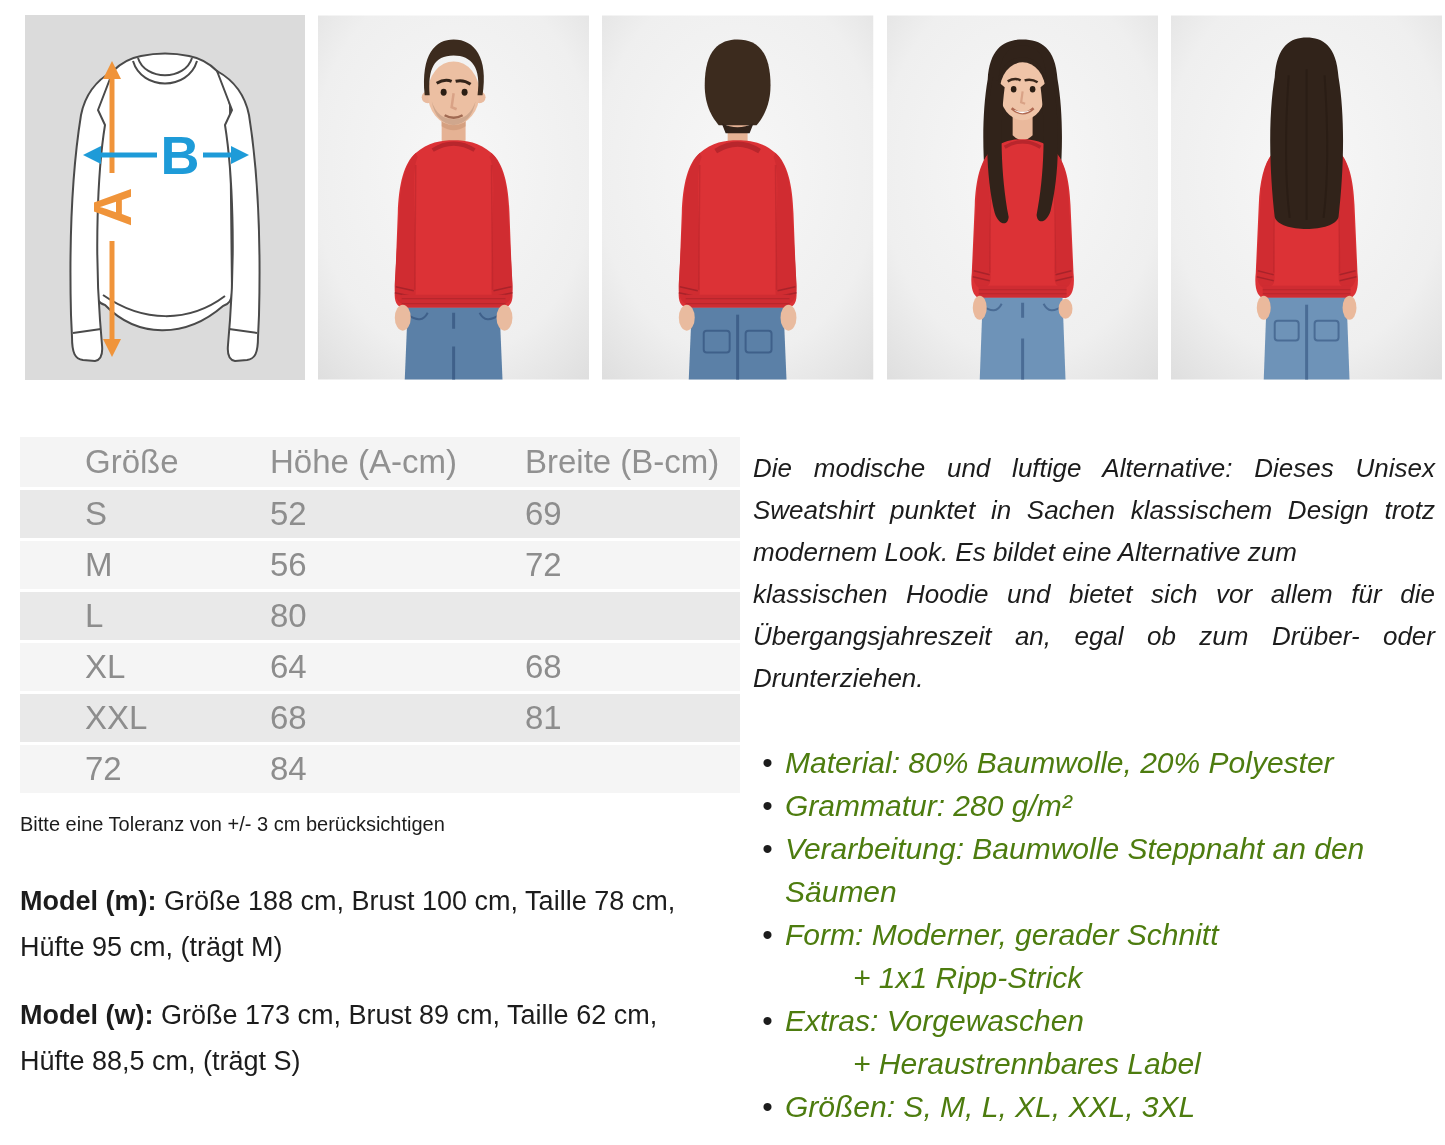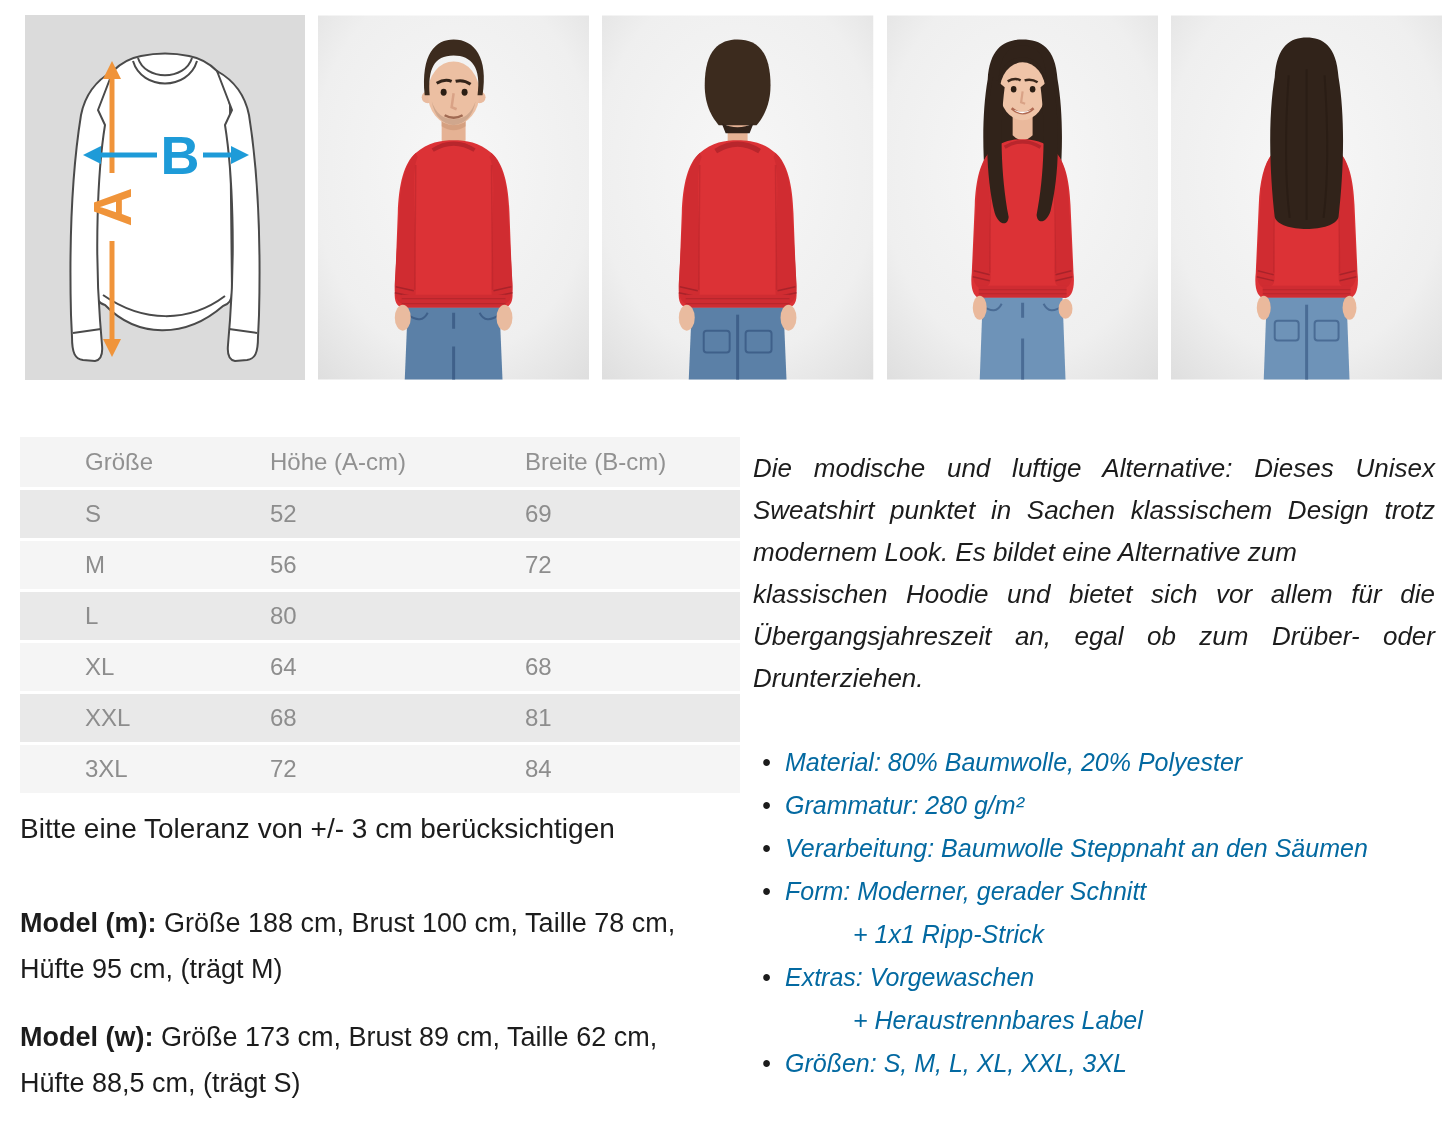--- a/index.html
+++ b/index.html
@@ -11,37 +11,37 @@
   
   .gallery{display:flex;gap:13px;margin:15px 3px 0 25px;height:365px;}
   .panel{flex:1 1 0;min-width:0;}
   .panel-diagram{flex:0 0 280px;}
   .panel svg{display:block;width:100%;height:100%;}
 
   
   .content{display:grid;grid-template-columns:720px 687px;column-gap:13px;margin:57px 0 0 20px;}
 
   
-  .size-table{font-size:24px;color:#8d8d8d;}
+  .size-table{font-size:33px;color:#8d8d8d;}
   .t-row{display:grid;grid-template-columns:185px 255px 1fr;padding-left:65px;height:48px;line-height:48px;margin-bottom:3px;}
   .t-head{background:#f4f4f4;height:50px;line-height:50px;color:#919191;}
   .shade-a{background:#e9e9e9;}
   .shade-b{background:#f5f5f5;}
 
-  .tolerance{font-size:28px;color:#1c1c1c;margin-top:20px;}
+  .tolerance{font-size:20px;color:#1c1c1c;margin-top:20px;}
 
   .model-block{font-size:27px;line-height:46px;color:#1c1c1c;width:705px;}
-  .model-m{margin-top:55px;}
+  .model-m{margin-top:42px;}
   .model-w{margin-top:22px;}
   .model-label{font-weight:bold;}
 
   
   .right-col{padding-top:10px;padding-right:5px;font-style:italic;}
   .desc-par{font-size:26px;line-height:42px;color:#1c1c1c;text-align:justify;margin:0;}
-  .bullets{margin-top:42px;font-size:25px;line-height:43px;color:#0369a1;}
+  .bullets{margin-top:42px;font-size:30px;line-height:43px;color:#4d7c0f;}
   .bullet{position:relative;padding-left:32px;}
   .bullet::before{content:"\2022";position:absolute;left:9px;top:0;color:#1c1c1c;}
   .bullet-sub{padding-left:100px;}
 </style>
 </head>
 <body>
 
 <div class="gallery">
 
   <div class="panel panel-diagram">
@@ -276,21 +276,20 @@
         <span>XL</span>
         <span>64</span>
         <span>68</span>
       </div>
       <div class="t-row shade-a">
         <span>XXL</span>
         <span>68</span>
         <span>81</span>
       </div>
       <div class="t-row shade-b">
-        <span>3XL</span>
         <span>72</span>
         <span>84</span>
       </div>
     </div>
 
     <div class="tolerance">Bitte eine Toleranz von +/- 3 cm berücksichtigen</div>
 
     <div class="model-block model-m"><span class="model-label">Model (m):</span><span> Größe 188 cm, Brust 100 cm, Taille 78 cm, Hüfte 95 cm, (trägt M)</span></div>
 
     <div class="model-block model-w"><span class="model-label">Model (w):</span><span> Größe 173 cm, Brust 89 cm, Taille 62 cm, Hüfte 88,5 cm, (trägt S)</span></div>

